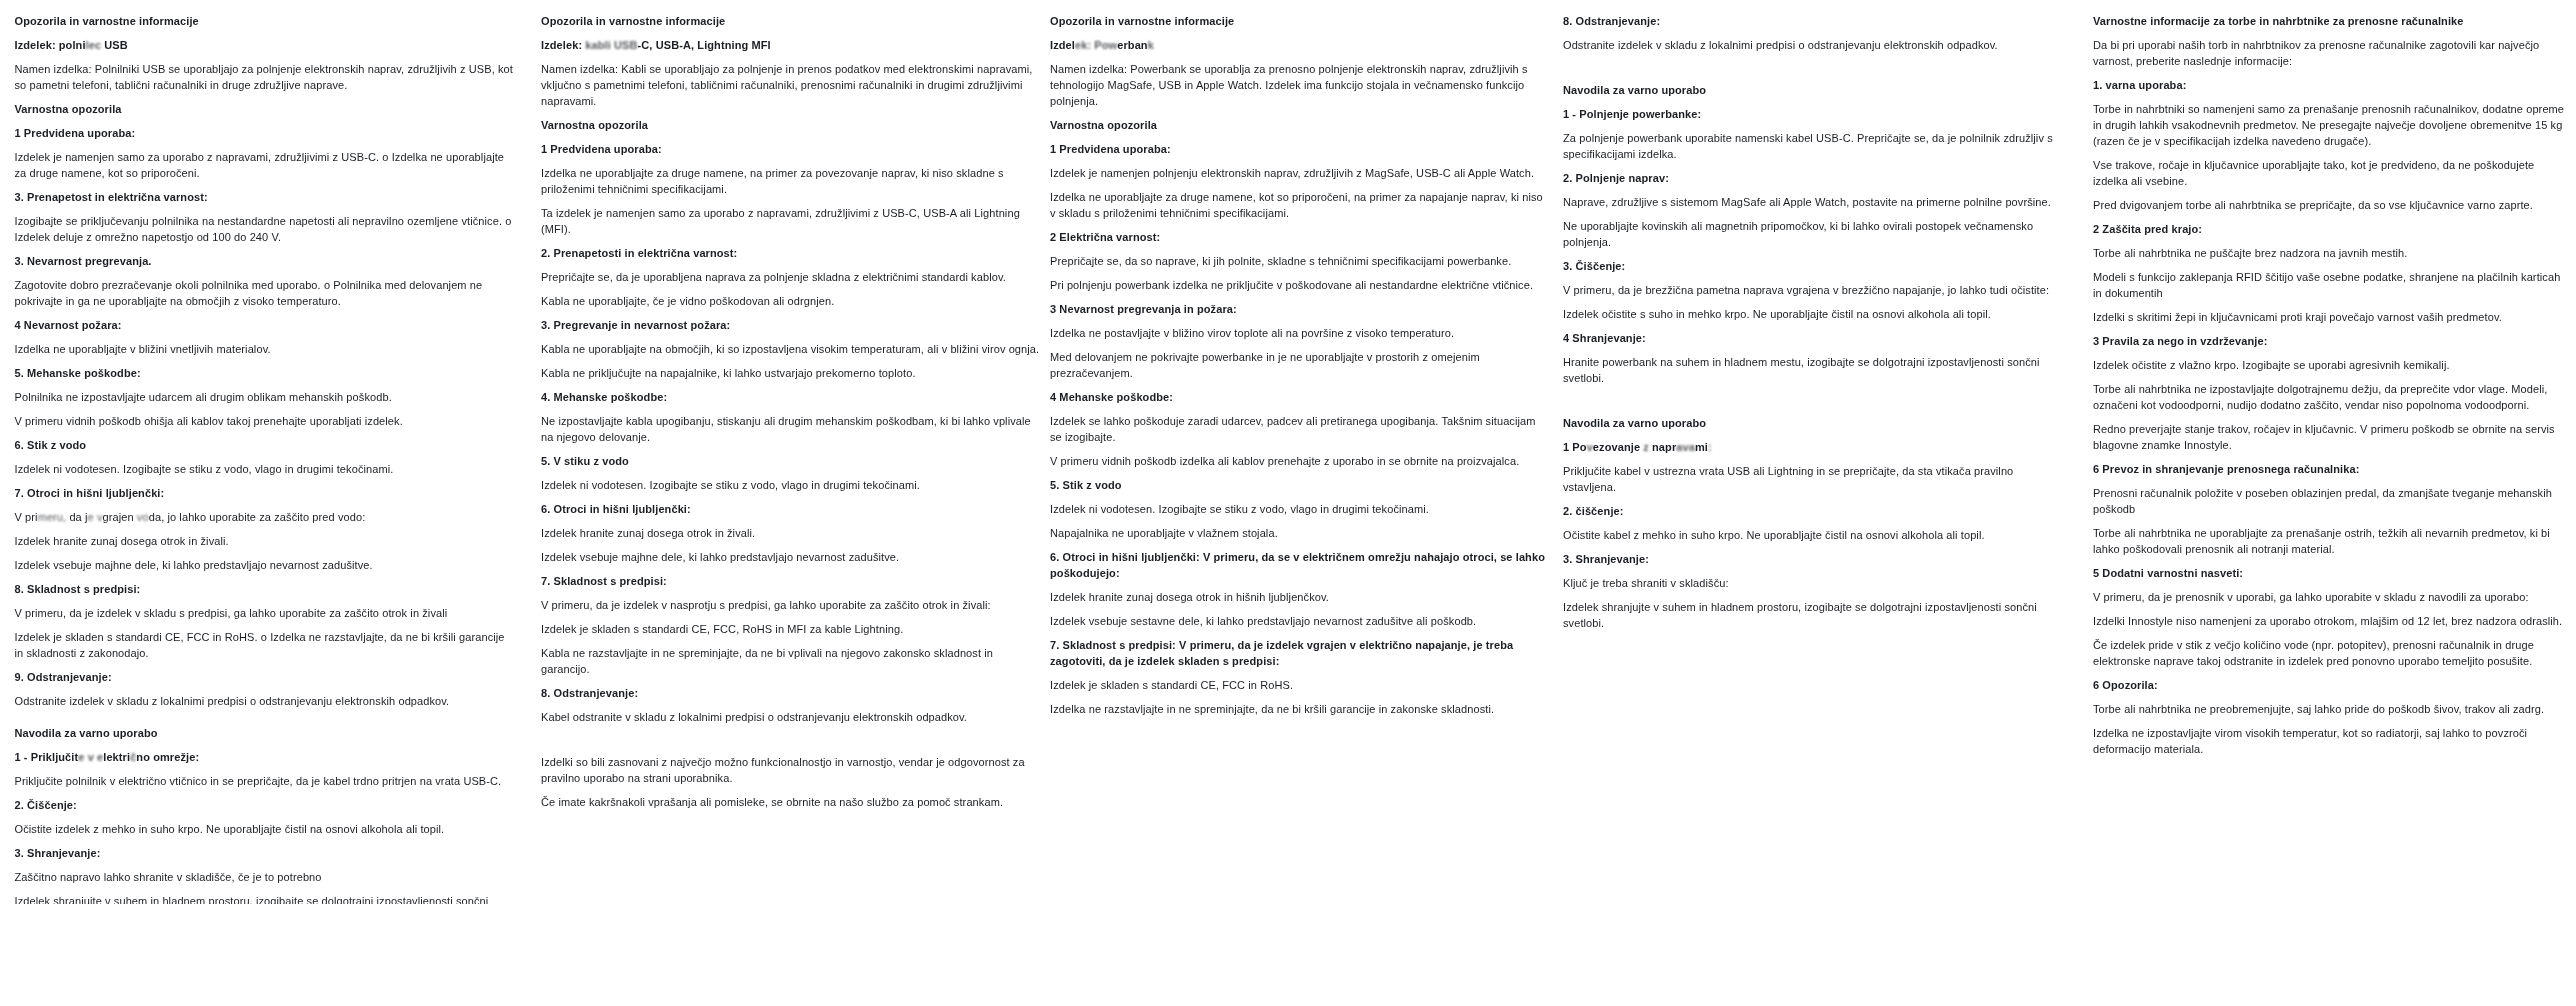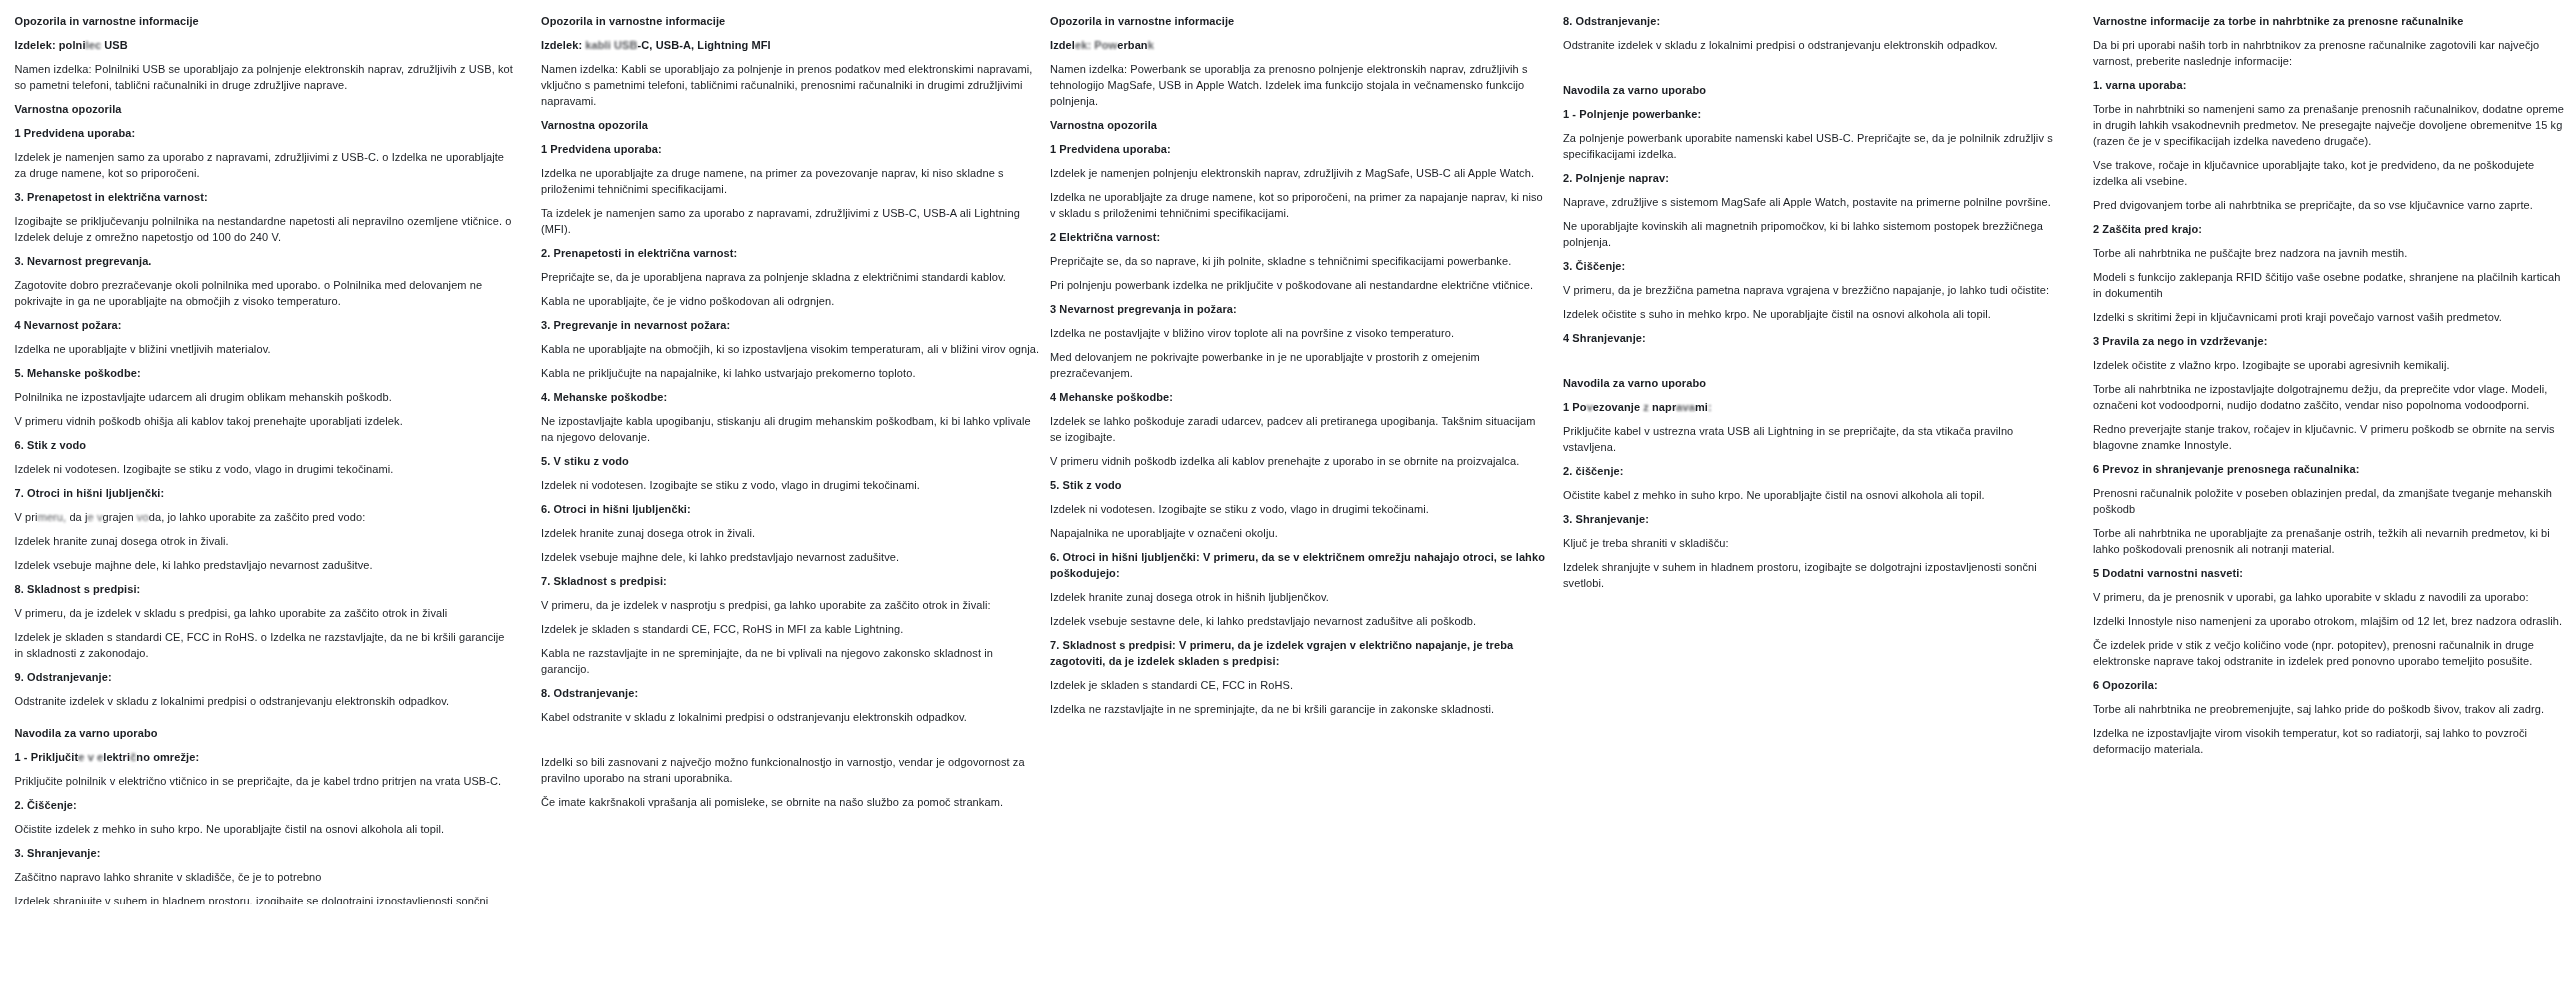--- a/index.html
+++ b/index.html
@@ -129,42 +129,43 @@
       <div class="blk p">Prepričajte se, da so naprave, ki jih polnite, skladne s tehničnimi specifikacijami powerbanke.</div>
       <div class="blk p">Pri polnjenju powerbank izdelka ne priključite v poškodovane ali nestandardne električne vtičnice.</div>
       <div class="blk h2">3 Nevarnost pregrevanja in požara:</div>
       <div class="blk p">Izdelka ne postavljajte v bližino virov toplote ali na površine z visoko temperaturo.</div>
       <div class="blk p">Med delovanjem ne pokrivajte powerbanke in je ne uporabljajte v prostorih z omejenim prezračevanjem.</div>
       <div class="blk h2">4 Mehanske poškodbe:</div>
       <div class="blk p">Izdelek se lahko poškoduje zaradi udarcev, padcev ali pretiranega upogibanja. Takšnim situacijam se izogibajte.</div>
       <div class="blk p">V primeru vidnih poškodb izdelka ali kablov prenehajte z uporabo in se obrnite na proizvajalca.</div>
       <div class="blk h2">5. Stik z vodo</div>
       <div class="blk p">Izdelek ni vodotesen. Izogibajte se stiku z vodo, vlago in drugimi tekočinami.</div>
-      <div class="blk p">Napajalnika ne uporabljajte v označeni okolju.</div>
+      <div class="blk p">Napajalnika ne uporabljajte v vlažnem stojala.</div>
       <div class="blk h2">6. Otroci in hišni ljubljenčki: V primeru, da se v električnem omrežju nahajajo otroci, se lahko poškodujejo:</div>
       <div class="blk p">Izdelek hranite zunaj dosega otrok in hišnih ljubljenčkov.</div>
       <div class="blk p">Izdelek vsebuje sestavne dele, ki lahko predstavljajo nevarnost zadušitve ali poškodb.</div>
       <div class="blk h2">7. Skladnost s predpisi: V primeru, da je izdelek vgrajen v električno napajanje, je treba zagotoviti, da je izdelek skladen s predpisi:</div>
       <div class="blk p">Izdelek je skladen s standardi CE, FCC in RoHS.</div>
       <div class="blk p">Izdelka ne razstavljajte in ne spreminjajte, da ne bi kršili garancije in zakonske skladnosti.</div>
     </div>
     <div class="col" style="left: 1563px; width: 499px;">
       <div class="blk h2">8. Odstranjevanje:</div>
       <div class="blk p">Odstranite izdelek v skladu z lokalnimi predpisi o odstranjevanju elektronskih odpadkov.</div>
       <div class="blk spacer"></div>
       <div class="blk h2">Navodila za varno uporabo</div>
       <div class="blk h2">1 - Polnjenje powerbanke:</div>
       <div class="blk p">Za polnjenje powerbank uporabite namenski kabel USB-C. Prepričajte se, da je polnilnik združljiv s specifikacijami izdelka.</div>
       <div class="blk h2">2. Polnjenje naprav:</div>
       <div class="blk p">Naprave, združljive s sistemom MagSafe ali Apple Watch, postavite na primerne polnilne površine.</div>
-      <div class="blk p">Ne uporabljajte kovinskih ali magnetnih pripomočkov, ki bi lahko sistemom postopek brezžičnega polnjenja.</div>
+      <div class="blk p">Ne uporabljajte kovinskih ali magnetnih pripomočkov, ki bi lahko ovirali postopek večnamensko polnjenja.</div>
       <div class="blk h2">3. Čiščenje:</div>
       <div class="blk p">V primeru, da je brezžična pametna naprava vgrajena v brezžično napajanje, jo lahko tudi očistite:</div>
       <div class="blk p">Izdelek očistite s suho in mehko krpo. Ne uporabljajte čistil na osnovi alkohola ali topil.</div>
       <div class="blk h2">4 Shranjevanje:</div>
+      <div class="blk p">Hranite powerbank na suhem in hladnem mestu, izogibajte se dolgotrajni izpostavljenosti sončni svetlobi.</div>
       <div class="blk spacer"></div>
       <div class="blk h2">Navodila za varno uporabo</div>
       <div class="blk h2"><span>1 Po</span><span class="smudge">v</span><span>ezovanje </span><span class="smudge">z</span><span> napr</span><span class="smudge">ava</span><span>mi</span><span class="smudge">:</span></div>
       <div class="blk p">Priključite kabel v ustrezna vrata USB ali Lightning in se prepričajte, da sta vtikača pravilno vstavljena.</div>
       <div class="blk h2">2. čiščenje:</div>
       <div class="blk p">Očistite kabel z mehko in suho krpo. Ne uporabljajte čistil na osnovi alkohola ali topil.</div>
       <div class="blk h2">3. Shranjevanje:</div>
       <div class="blk p">Ključ je treba shraniti v skladišču:</div>
       <div class="blk p">Izdelek shranjujte v suhem in hladnem prostoru, izogibajte se dolgotrajni izpostavljenosti sončni svetlobi.</div>
     </div>

